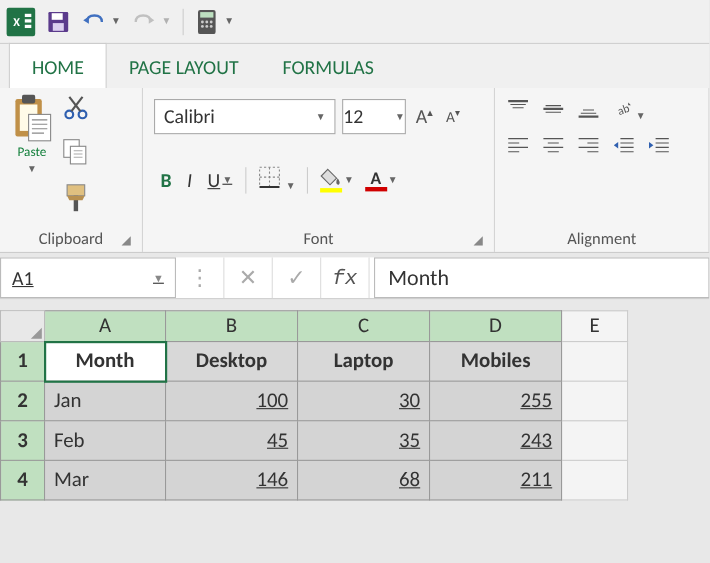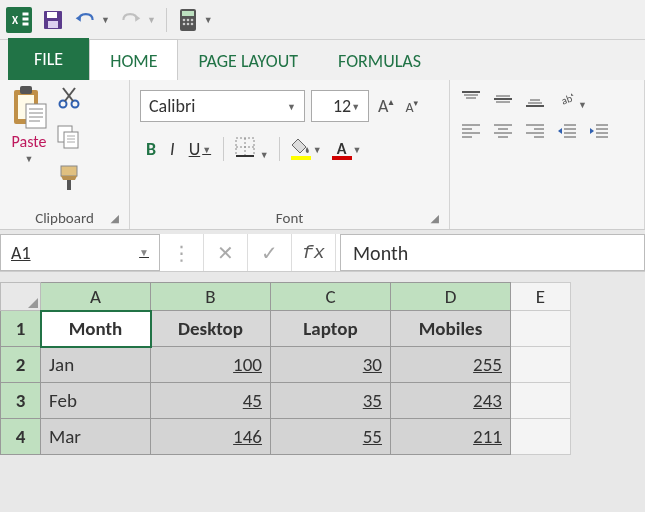--- a/index.html
+++ b/index.html
@@ -23,28 +23,28 @@
   
   .ribbon { background: #f5f5f5; border-bottom: 1px solid #ccc; display: flex; height: 150px; }
   .ribbon-group { border-right: 1px solid #d4d4d4; padding: 6px 10px 0; display: flex; flex-direction: column; justify-content: space-between; }
   .ribbon-group-label { text-align: center; font-size: 15px; color: #555; padding: 4px 0 2px; position: relative; }
   .ribbon-group-label .launcher { position: absolute; right: 0; bottom: 4px; font-size: 11px; color: #888; }
   
   .clipboard-group { width: 130px; }
   .clipboard-body { display: flex; gap: 8px; align-items: flex-start; }
   .paste-btn { display: flex; flex-direction: column; align-items: center; gap: 2px; }
   .paste-btn .clip-svg { width: 38px; height: 44px; }
-  .paste-btn .lbl { font-size: 16px; color: #be185d; }
+  .paste-btn .lbl { font-size: 12px; color: #15803d; }
   .clip-side { display: flex; flex-direction: column; gap: 10px; align-items: center; }
   
   .font-group { width: 320px; }
-  .font-group-body { display: flex; flex-direction: column; gap: 10px; padding-top: 4px; }
+  .font-group-body { display: flex; flex-direction: column; gap: 24px; padding-top: 4px; }
   .font-row1 { display: flex; gap: 6px; align-items: center; }
   .font-name { width: 165px; height: 32px; border: 1px solid #aaa; background: white; display: flex; align-items: center; padding: 0 8px; font-size: 18px; justify-content: space-between; }
-  .font-size { width: 58px; height: 32px; border: 1px solid #aaa; background: white; display: flex; align-items: center; padding: 0 21px; font-size: 18px; justify-content: space-between; }
+  .font-size { width: 58px; height: 32px; border: 1px solid #aaa; background: white; display: flex; align-items: center; padding: 0 0; font-size: 18px; justify-content: space-between; }
   .font-grow, .font-shrink { font-size: 18px; padding: 2px 3px; color: #555; }
   .font-row2 { display: flex; gap: 2px; align-items: center; }
   .font-btn { padding: 4px 6px; font-size: 18px; display: flex; align-items: center; gap: 2px; }
   .font-btn .dd { font-size: 9px; color: #666; }
   .font-btn.bold { font-weight: bold; color: #217346; }
   .font-btn.italic { font-style: italic; }
   .font-btn.underline { text-decoration: underline; }
   .border-btn { padding: 4px 4px; }
   .fill-btn, .fontcolor-btn { padding: 2px 4px; display: flex; align-items: center; gap: 1px; }
   
@@ -120,21 +120,20 @@
         <circle cx="14" cy="12" r="1.3" fill="#ccc"></circle>
         <circle cx="6" cy="16" r="1.3" fill="#ccc"></circle>
         <circle cx="10" cy="16" r="1.3" fill="#ccc"></circle>
         <circle cx="14" cy="16" r="1.3" fill="#ccc"></circle>
       </svg>
   </div>
   <span class="dd-arrow">▼</span>
 </div>
 
 <div class="tabs">
-  <div class="tab file">FILE</div>
   <div class="tab active">HOME</div>
   <div class="tab">PAGE LAYOUT</div>
   <div class="tab">FORMULAS</div>
 </div>
 
 <div class="ribbon">
 
   <div class="ribbon-group clipboard-group">
     <div class="clipboard-body">
       <div class="paste-btn">
@@ -290,20 +289,23 @@
             </svg></div>
         <div class="align-btn"><svg viewBox="0 0 22 18">
               <line x1="8" y1="3" x2="20" y2="3" stroke="#555"></line>
               <line x1="8" y1="7" x2="20" y2="7" stroke="#555"></line>
               <line x1="8" y1="11" x2="20" y2="11" stroke="#555"></line>
               <line x1="8" y1="15" x2="20" y2="15" stroke="#555"></line>
               <path d="M 2 6 L 6 9 L 2 12 Z" fill="#3060b0"></path>
             </svg></div>
       </div>
     </div>
+    <div class="ribbon-group-label">
+      <span>Alignment</span>
+    </div>
   </div>
 
 </div>
 
 <div class="formula-bar">
   <div class="name-box">
     <span>A1</span>
     <span style="font-size:10px;color:#888">▼</span>
   </div>
   <div class="fb-btn">⋮</div>
@@ -347,19 +349,19 @@
     <td class="txt">Feb</td>
     <td class="num">45</td>
     <td class="num">35</td>
     <td class="num">243</td>
     <td class="col-E"></td>
   </tr>
   <tr>
     <th class="row sel">4</th>
     <td class="txt">Mar</td>
     <td class="num">146</td>
-    <td class="num">55</td>
+    <td class="num">68</td>
     <td class="num">211</td>
     <td class="col-E"></td>
   </tr>
 </tbody>
     </table>
 </div>
 
 </body></html>

